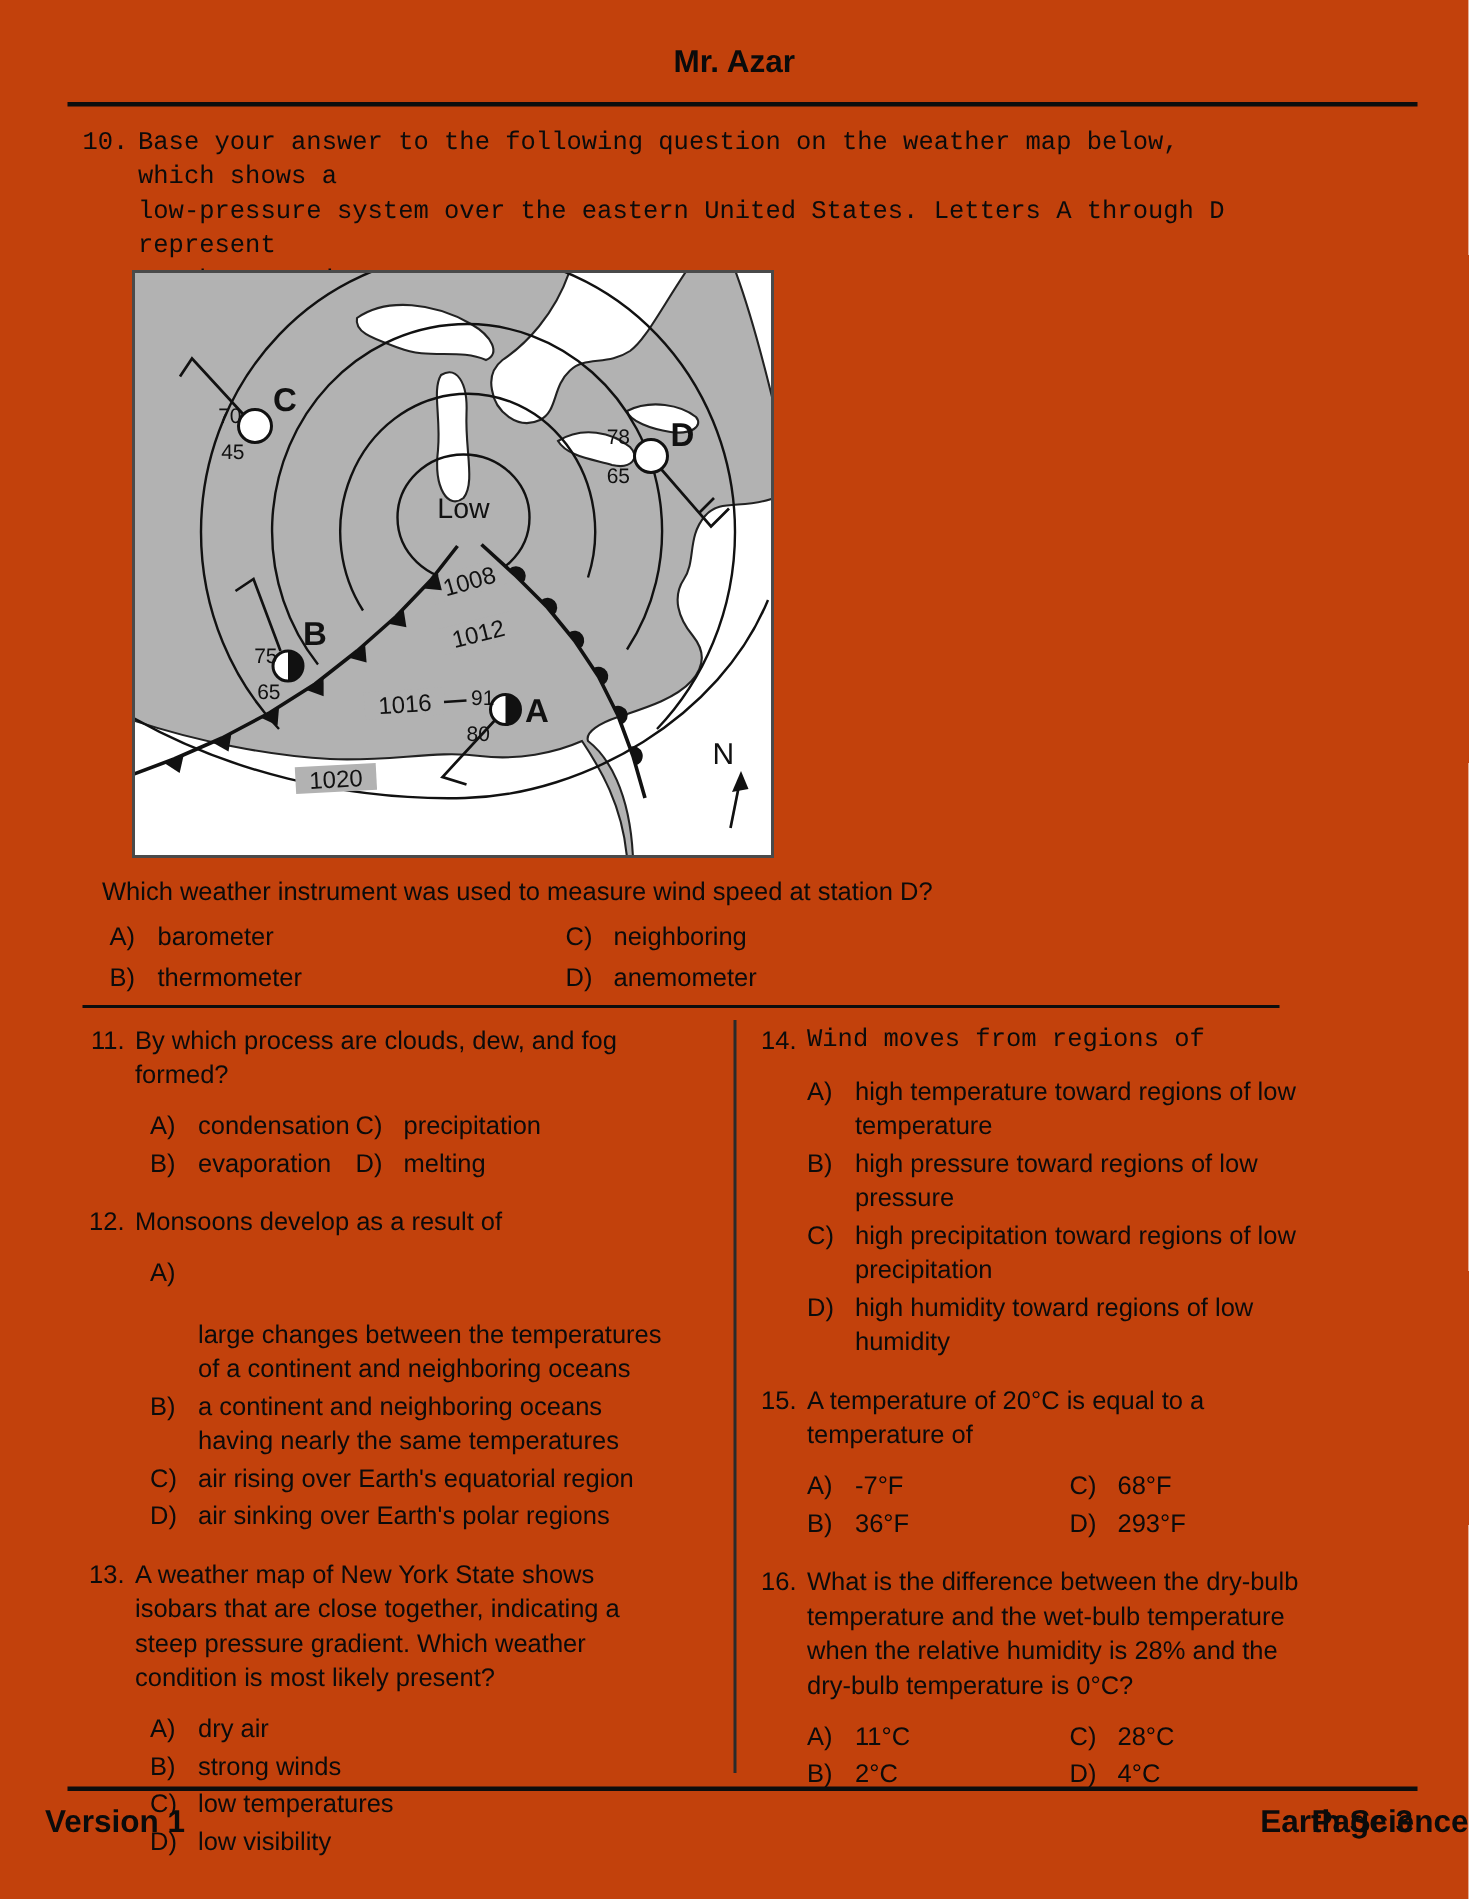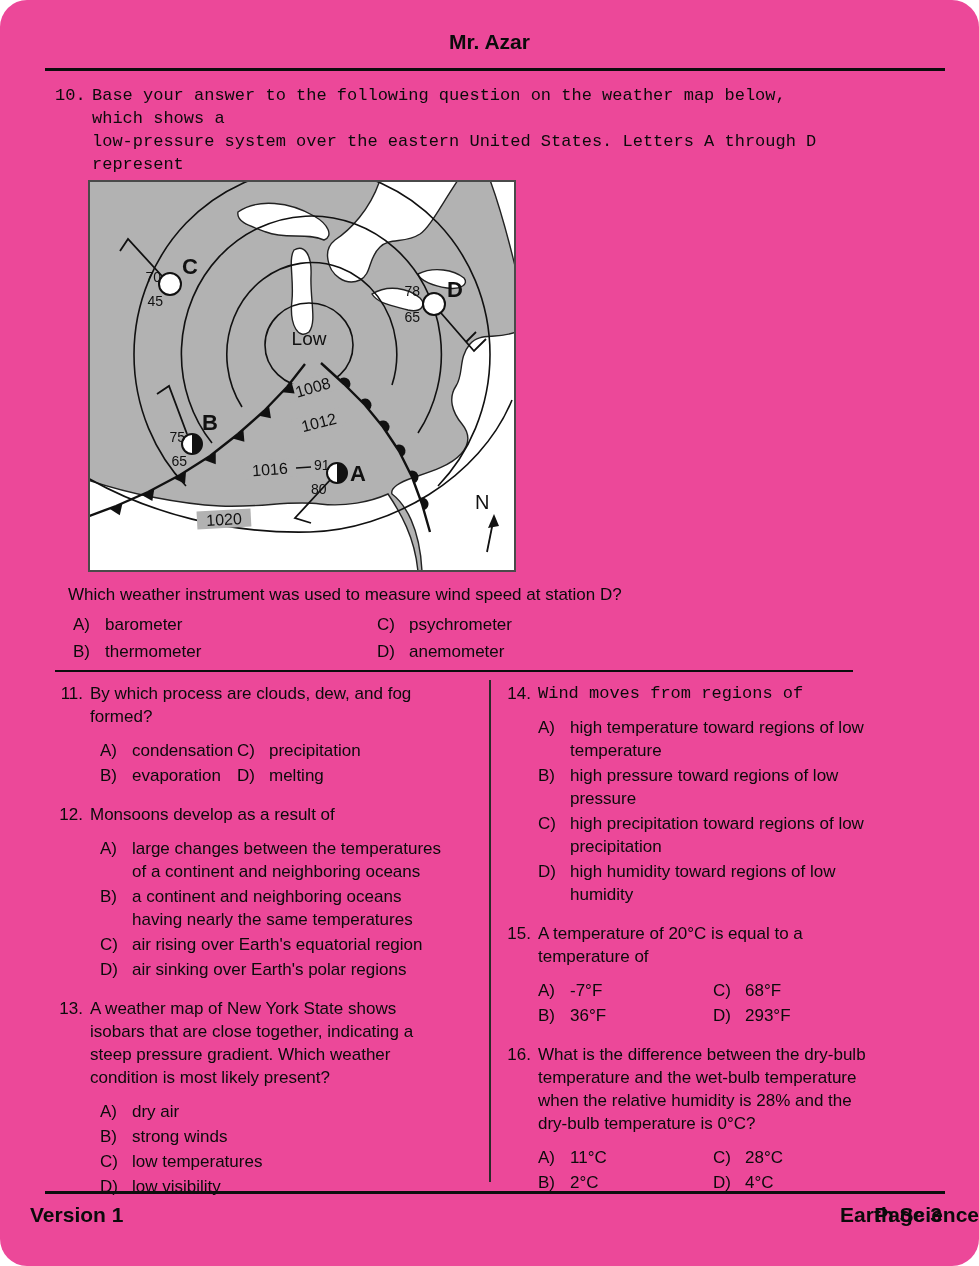--- a/index.html
+++ b/index.html
@@ -1,20 +1,20 @@
 <!DOCTYPE html>
 <html><head>
 <meta charset="utf-8">
 <style>
   * { margin:0; padding:0; box-sizing:border-box; }
   html,body { background:#ffffff; }
   .doc {
-    position:relative; width:979px; height:1266px; background:#ec4899;
+    position:relative; width:979px; height:1266px; background:#c2410c;
     font-family:"Liberation Sans","DejaVu Sans",sans-serif;
-    color:#0b0b0b; font-size:17px; overflow:hidden;border-radius:27px;
+    color:#0b0b0b; font-size:17px; overflow:hidden;
   }
   .title { position:absolute; top:30px; left:0; width:100%; text-align:center;
            font-size:21px; font-weight:700; }
   .rule { position:absolute; background:#0d0d0d; }
   .rule-top    { top:68px;   left:45px; width:900px; height:3px; }
   .rule-mid    { top:670px;  left:55px; width:798px; height:2px; }
   .rule-footer { top:1191px; left:45px; width:900px; height:3px; }
   .v-divider   { position:absolute; left:489px; top:680px; width:2px; height:502px; background:#2a2a2a; }
 
   .q { display:flex; gap:7px; margin-bottom:14px; }
@@ -171,21 +171,21 @@
   </div>
 
   <div class="q10-question">Which weather instrument was used to measure wind speed at station D?</div>
   <div class="q10-opts">
     <div class="opt">
       <span class="olet">A)</span>
       <span class="otext">barometer</span>
     </div>
     <div class="opt">
       <span class="olet">C)</span>
-      <span class="otext">psychrometer</span>
+      <span class="otext">neighboring</span>
     </div>
     <div class="opt">
       <span class="olet">B)</span>
       <span class="otext">thermometer</span>
     </div>
     <div class="opt">
       <span class="olet">D)</span>
       <span class="otext">anemometer</span>
     </div>
   </div>
@@ -221,21 +221,21 @@
       </div>
     </div>
 
     <div class="q">
       <div class="qnum">12.</div>
       <div class="qbody">
         <div class="qtext" style="white-space: pre-line;">Monsoons develop as a result of</div>
         <div class="opts">
           <div class="opt">
             <span class="olet">A)</span>
-            <span class="otext" style="white-space: pre-line;">large changes between the temperatures
+            <span class="otext" style="white-space: pre-line; margin-top: 41px;">large changes between the temperatures
 of a continent and neighboring oceans</span>
           </div>
           <div class="opt">
             <span class="olet">B)</span>
             <span class="otext" style="white-space: pre-line;">a continent and neighboring oceans
 having nearly the same temperatures</span>
           </div>
           <div class="opt">
             <span class="olet">C)</span>
             <span class="otext" style="white-space: pre-line;">air rising over Earth's equatorial region</span>

